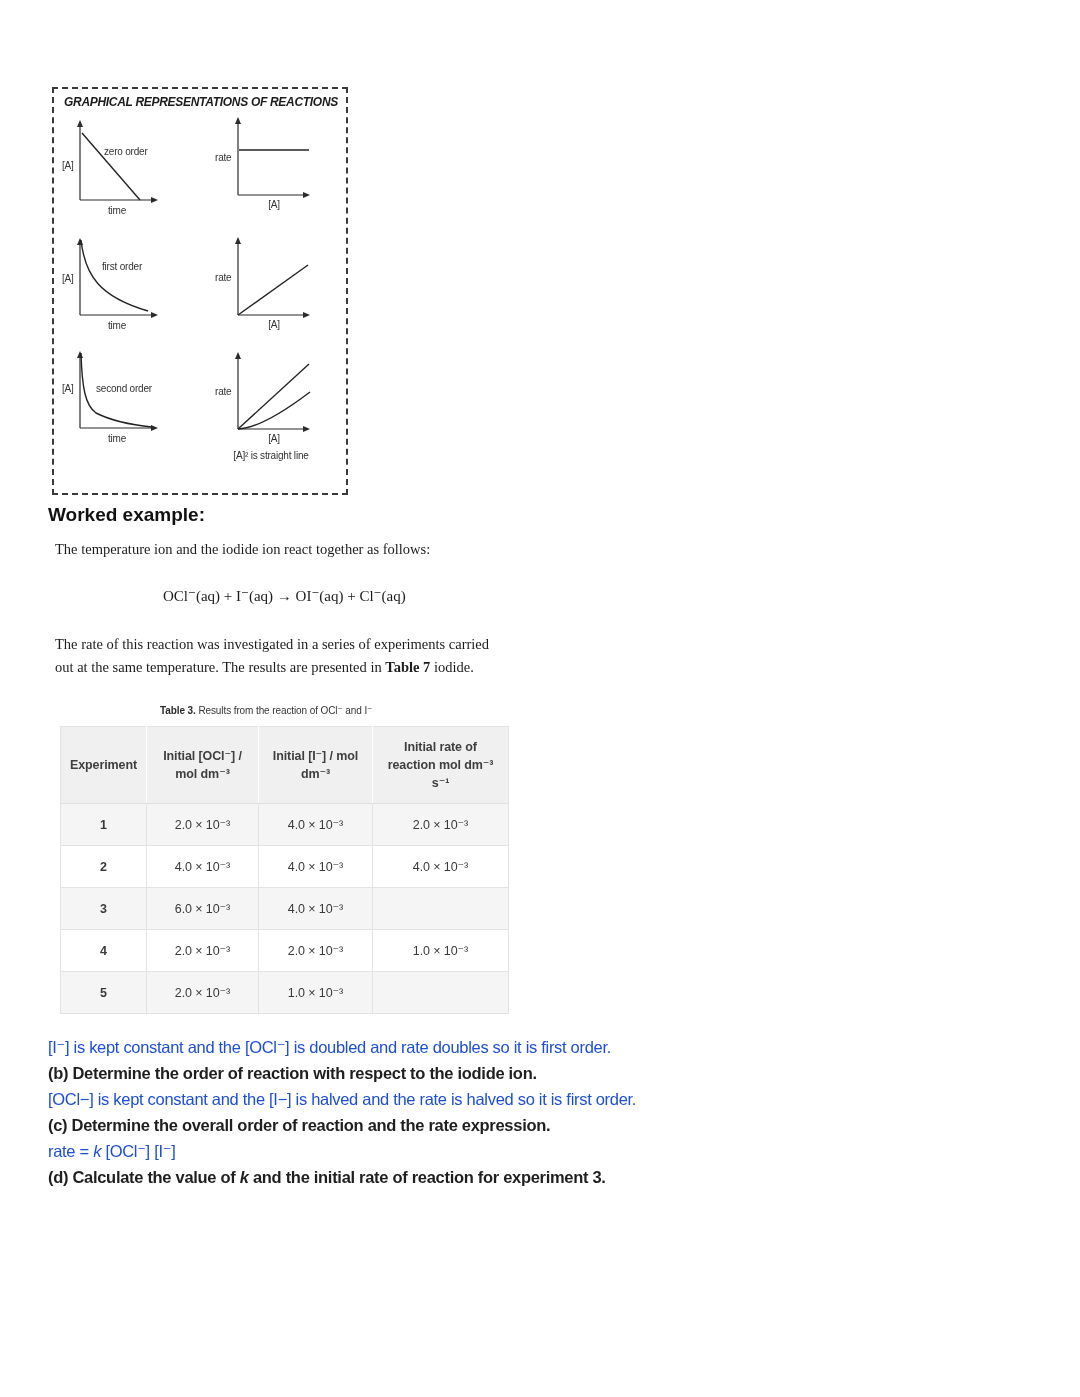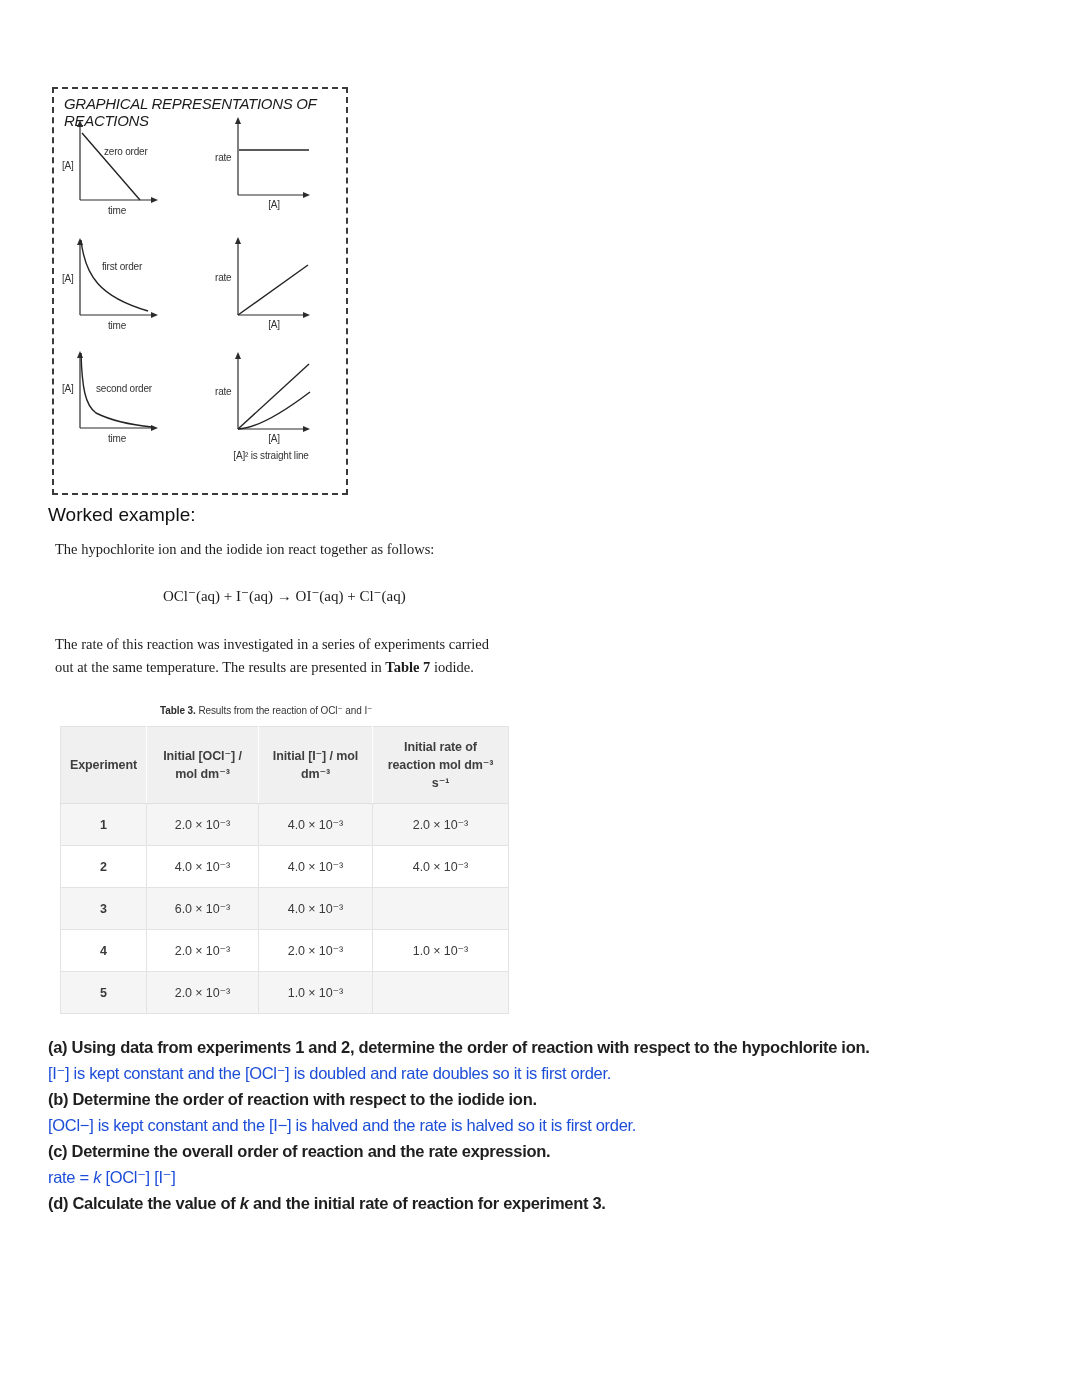--- a/index.html
+++ b/index.html
@@ -3,34 +3,34 @@
 <meta charset="utf-8">
 <style>
   html,body{margin:0;padding:0;background:#fff;}
   .page{position:relative;width:1080px;height:1397px;background:#ffffff;overflow:hidden;
         font-family:"Liberation Sans","DejaVu Sans",sans-serif;color:#222;}
 
   
   .graph-box{position:absolute;left:52px;top:87px;width:296px;height:408px;
              border:2px dashed #3a3a3a;box-sizing:border-box;background:#fff;}
   .gb-title{position:absolute;left:10px;top:6px;width:278px;
-            font-size:15px;font-weight:400;font-style:italic;letter-spacing:-0.3px;color:#1c1c1c;}
+            font-size:12px;font-weight:700;font-style:italic;letter-spacing:-0.3px;color:#1c1c1c;}
   .graph-box svg{position:absolute;overflow:visible;}
   .graph-box svg text{font-family:"Liberation Sans","DejaVu Sans",sans-serif;
                       font-size:10px;fill:#333;letter-spacing:-0.2px;}
   .g1{left:6px;top:27px;}  .g2{left:153px;top:25px;}
   .g3{left:6px;top:145px;} .g4{left:153px;top:145px;}
   .g5{left:6px;top:258px;} .g6{left:153px;top:258px;}
   .ax{stroke:#2b2b2b;stroke-width:1.2;fill:none;}
   .ah{fill:#2b2b2b;stroke:none;}
   .cv{stroke:#232323;stroke-width:1.4;fill:none;}
 
   
   .we-heading{position:absolute;left:48px;top:504px;margin:0;
-              font-size:19px;font-weight:400;color:#111;}
+              font-size:19px;font-weight:700;color:#111;}
   .serif{font-family:"Liberation Serif","DejaVu Serif",serif;color:#1c1c1c;font-size:14.5px;}
   .intro{position:absolute;left:55px;top:541px;margin:0;}
   .equation{position:absolute;left:163px;top:587px;margin:0;font-size:15px;}
   .body1{position:absolute;left:55px;top:636px;margin:0;}
   .body2{position:absolute;left:55px;top:659px;margin:0;}
   .body2 b{font-weight:700;}
 
   
   .tcaption{position:absolute;left:160px;top:705px;font-size:10px;color:#353535;letter-spacing:-0.1px;}
   .tcaption b{font-weight:700;color:#2b2b2b;}
@@ -124,21 +124,21 @@
       <polygon class="ah" points="103,82 96,79 96,85"></polygon>
       <line class="cv" x1="31" y1="82" x2="102" y2="17"></line>
       <path class="cv" d="M31,82 C48,81.5 70,70 103,45"></path>
       <text x="8" y="48">rate</text>
       <text x="67" y="95" text-anchor="middle">[A]</text>
       <text x="64" y="112" text-anchor="middle">[A]² is straight line</text>
     </svg>
   </div>
 
   <h2 class="we-heading">Worked example:</h2>
-  <p class="serif intro">The hypochlorite ion and the iodide ion react together as follows:</p>
+  <p class="serif intro">The temperature ion and the iodide ion react together as follows:</p>
   <div class="serif equation">OCl⁻(aq) + I⁻(aq) → OI⁻(aq) + Cl⁻(aq)</div>
   <p class="serif body1">The rate of this reaction was investigated in a series of experiments carried</p>
   <p class="serif body2"><span>out at the same temperature. The results are presented in </span><b>Table 7</b><span> iodide.</span></p>
 
   <div class="tcaption"><b>Table 3.</b><span> Results from the reaction of OCl⁻ and I⁻</span></div>
 
   <table class="results">
     <colgroup>
         <col style="width:86px">
         <col style="width:112px">
@@ -181,21 +181,20 @@
       <tr>
         <td class="expcol">5</td>
         <td>2.0 × 10⁻³</td>
         <td>1.0 × 10⁻³</td>
         <td></td>
       </tr>
     </tbody>
   </table>
 
   <div class="questions">
-    <p class="qb">(a) Using data from experiments 1 and 2, determine the order of reaction with respect to the hypochlorite ion.</p>
     <p class="qr">[I⁻] is kept constant and the [OCl⁻] is doubled and rate doubles so it is first order.</p>
     <p class="qb">(b) Determine the order of reaction with respect to the iodide ion.</p>
     <p class="qr">[OCl−] is kept constant and the [I−] is halved and the rate is halved so it is first order.</p>
     <p class="qb">(c) Determine the overall order of reaction and the rate expression.</p>
     <p class="qr"><span>rate = </span><i>k</i><span> [OCl⁻] [I⁻]</span></p>
     <p class="qb"><span>(d) Calculate the value of </span><i>k</i><span> and the initial rate of reaction for experiment 3.</span></p>
   </div>
 
 </div>
 

